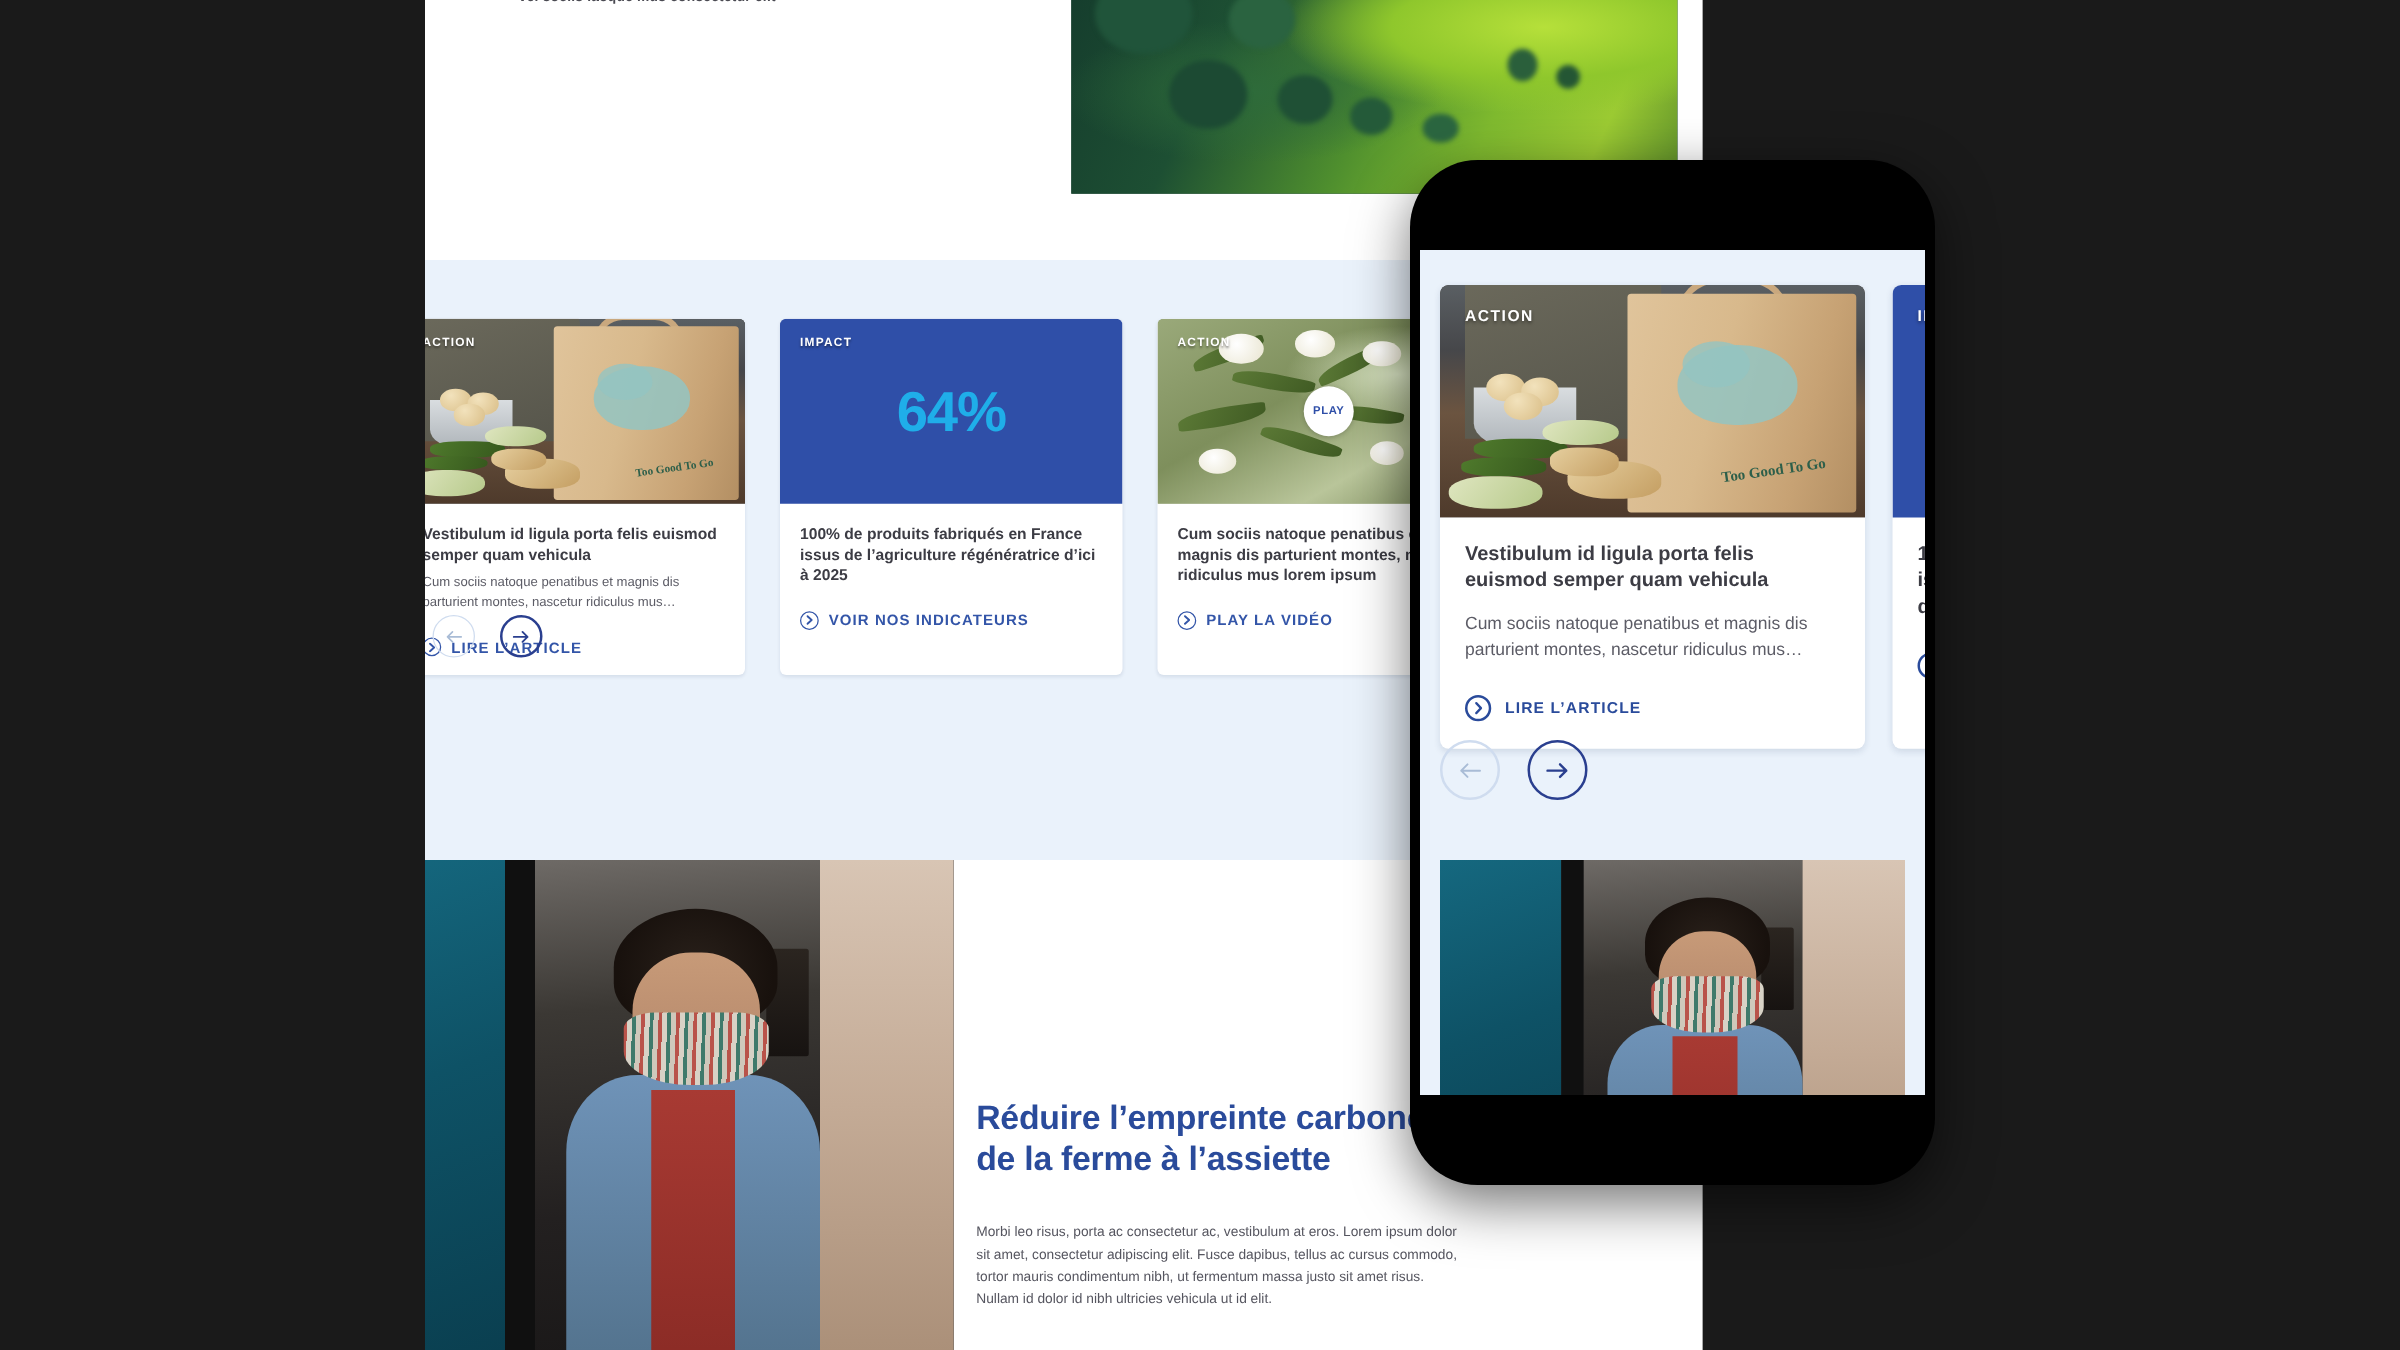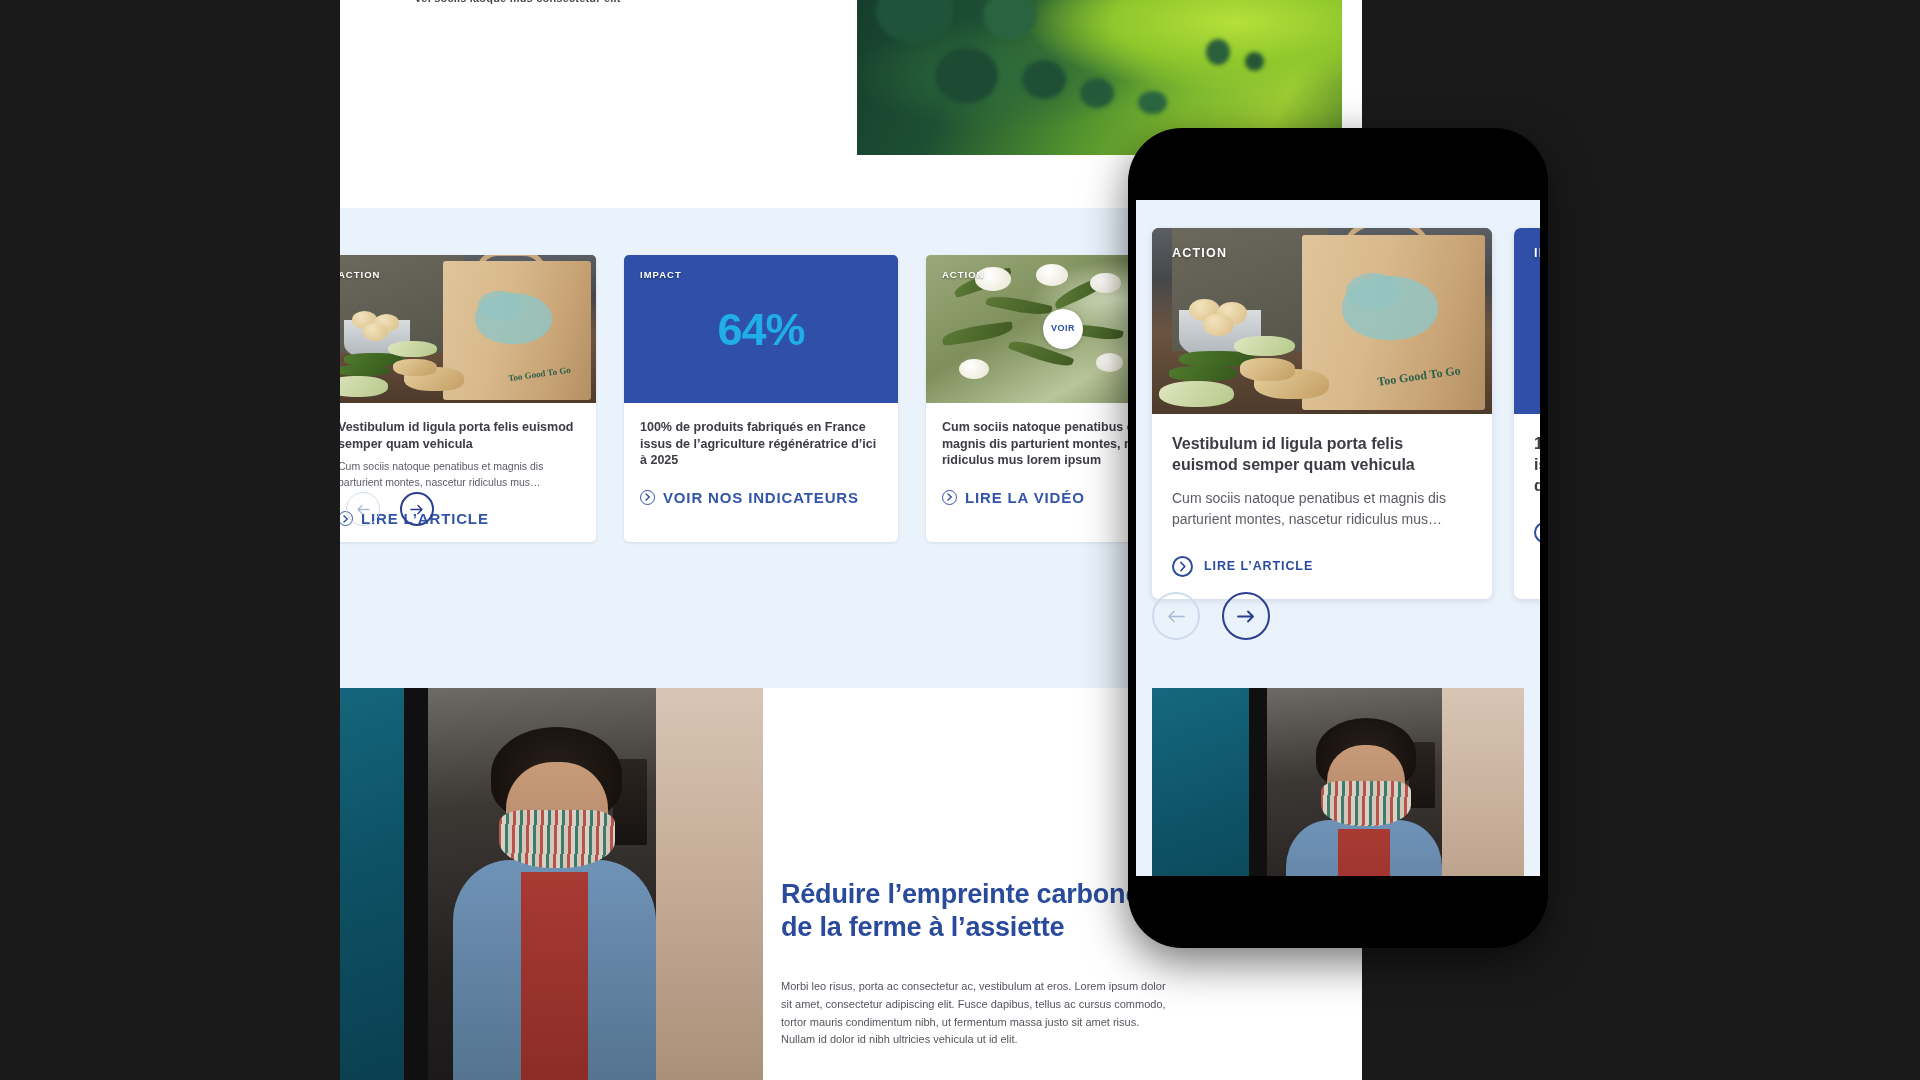--- a/index.html
+++ b/index.html
@@ -245,21 +245,21 @@
     font-size: 10.5px;
     color: #5c5c66;
     line-height: 1.48;
     margin-bottom: 20px;
   }
 
   .card-link {
     display: flex;
     align-items: center;
     gap: 8px;
-    font-size: 15px;
+    font-size: 12px;
     font-weight: bold;
     letter-spacing: .85px;
     color: #3355a8;
   }
 
   .link-circle {
     width: 15px; height: 15px;
     border: 1.4px solid #3355a8;
     border-radius: 50%;
     display: flex; align-items: center; justify-content: center;
@@ -560,32 +560,32 @@
               <div class="leaf" style="left:30%;top:62%;width:24%;height:9%;transform:rotate(20deg);"></div>
               <div class="leaf" style="left:46%;top:20%;width:22%;height:9%;transform:rotate(-24deg);"></div>
               <div class="leaf" style="left:52%;top:48%;width:20%;height:8%;transform:rotate(10deg);"></div>
               <div class="flower" style="left:18%;top:8%;width:13%;height:16%;"></div>
               <div class="flower" style="left:40%;top:6%;width:12%;height:15%;"></div>
               <div class="flower" style="left:60%;top:12%;width:11%;height:14%;"></div>
               <div class="flower" style="left:12%;top:70%;width:11%;height:14%;"></div>
               <div class="flower" style="left:62%;top:66%;width:10%;height:13%;"></div>
             </div>
             <span class="card-tag">ACTION</span>
-            <div class="play-btn">VOIR</div>
+            <div class="play-btn">PLAY</div>
           </div>
           <div class="card-body">
             <div class="card-title">Cum sociis natoque penatibus et magnis dis parturient montes, nascetur ridiculus mus lorem ipsum</div>
             <div class="card-desc"></div>
             <div class="card-link">
               <span class="link-circle">
                 <svg width="6" height="8" viewBox="0 0 6 8">
                     <path d="M1 1 L4.3 4 L1 7" fill="none" stroke="#3355a8" stroke-width="1.5" stroke-linecap="round" stroke-linejoin="round"></path>
                   </svg>
               </span>
-              <span>LIRE LA VIDÉO</span>
+              <span>PLAY LA VIDÉO</span>
             </div>
           </div>
         </div>
 
       </div>
 
       <div class="nav-arrows">
         <div class="nav-btn prev">
           <svg width="14" height="11" viewBox="0 0 14 11" aria-hidden="true">
             <path d="M13 5.5 H2 M6 1.5 L2 5.5 L6 9.5" fill="none" stroke="currentColor" stroke-width="1.3" stroke-linecap="round" stroke-linejoin="round"></path>

